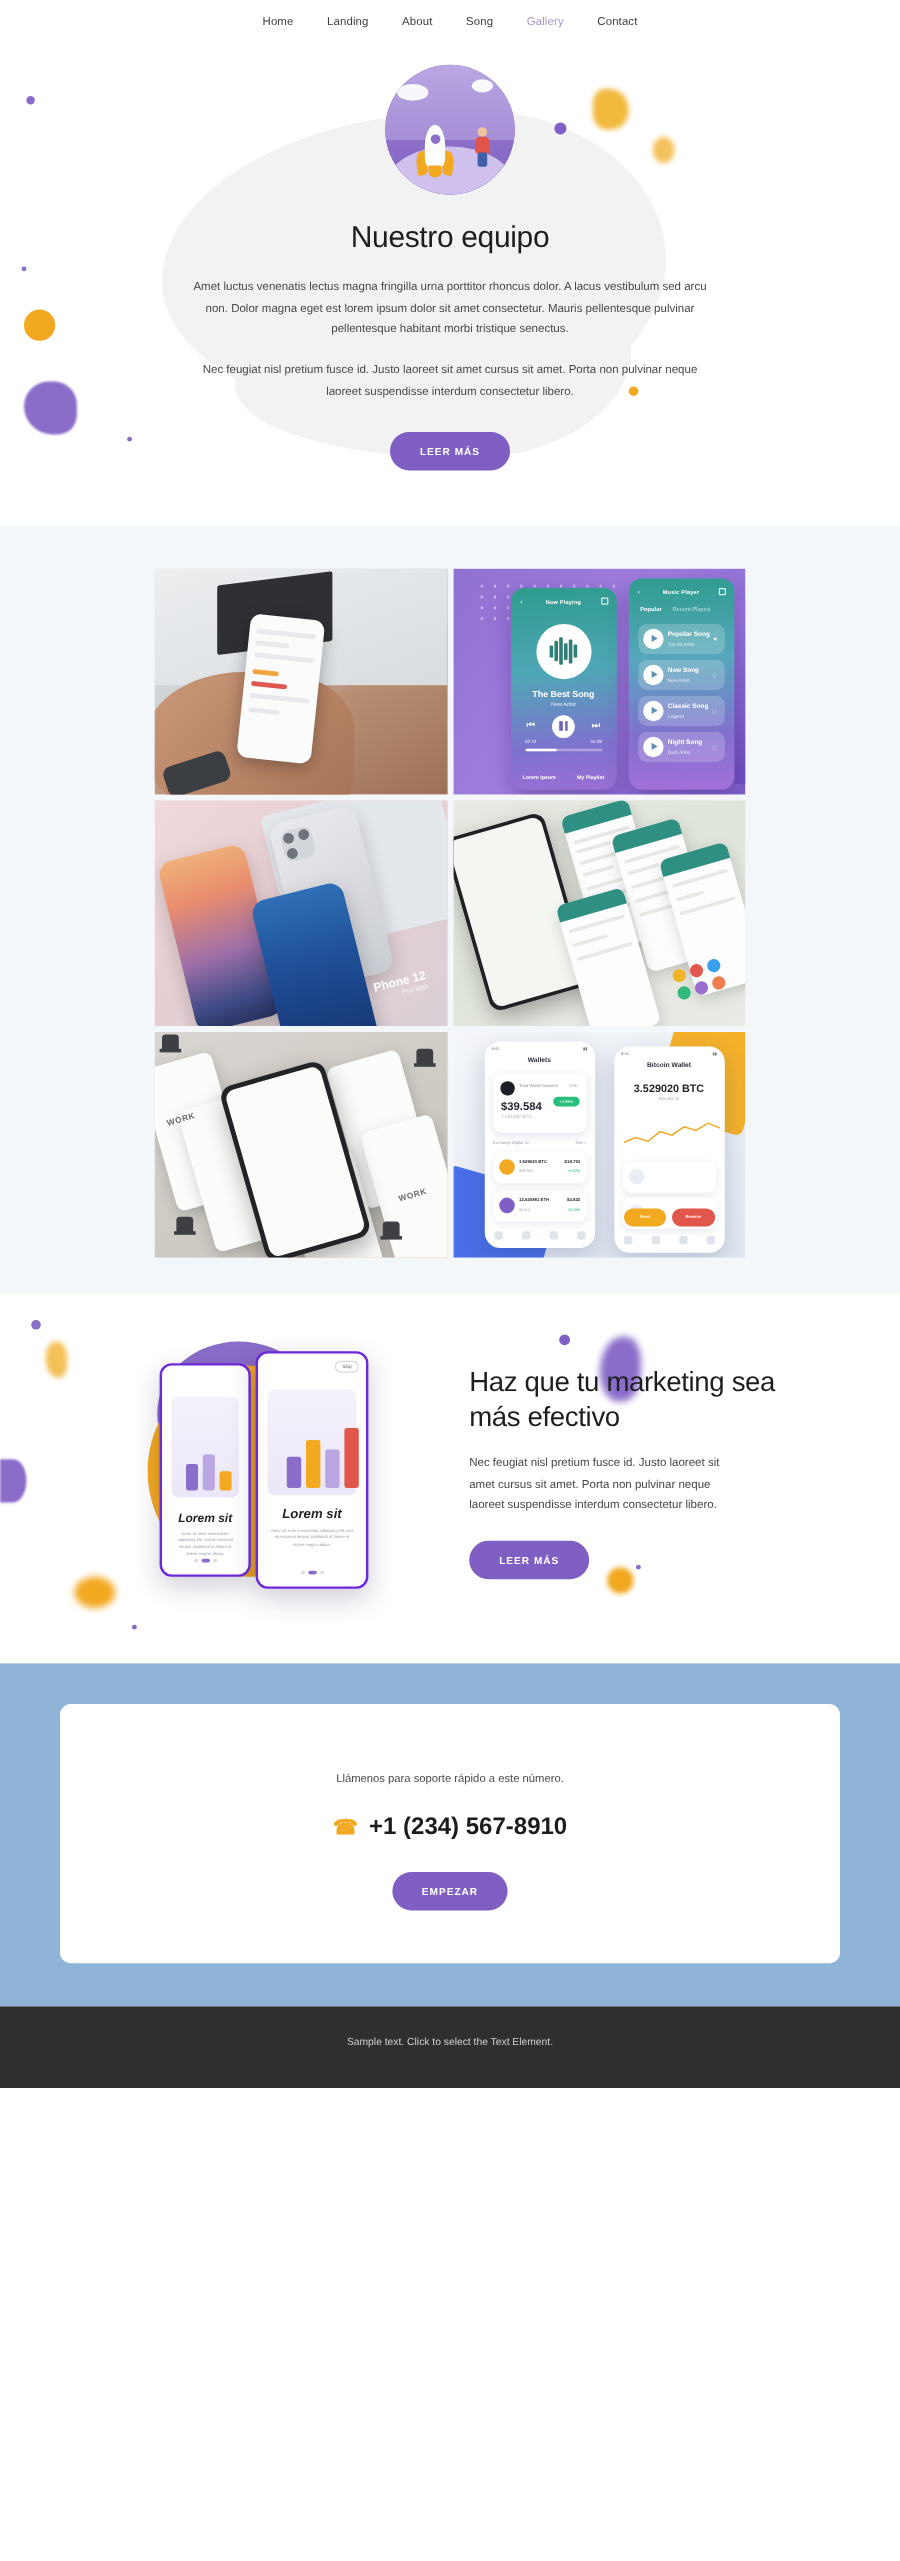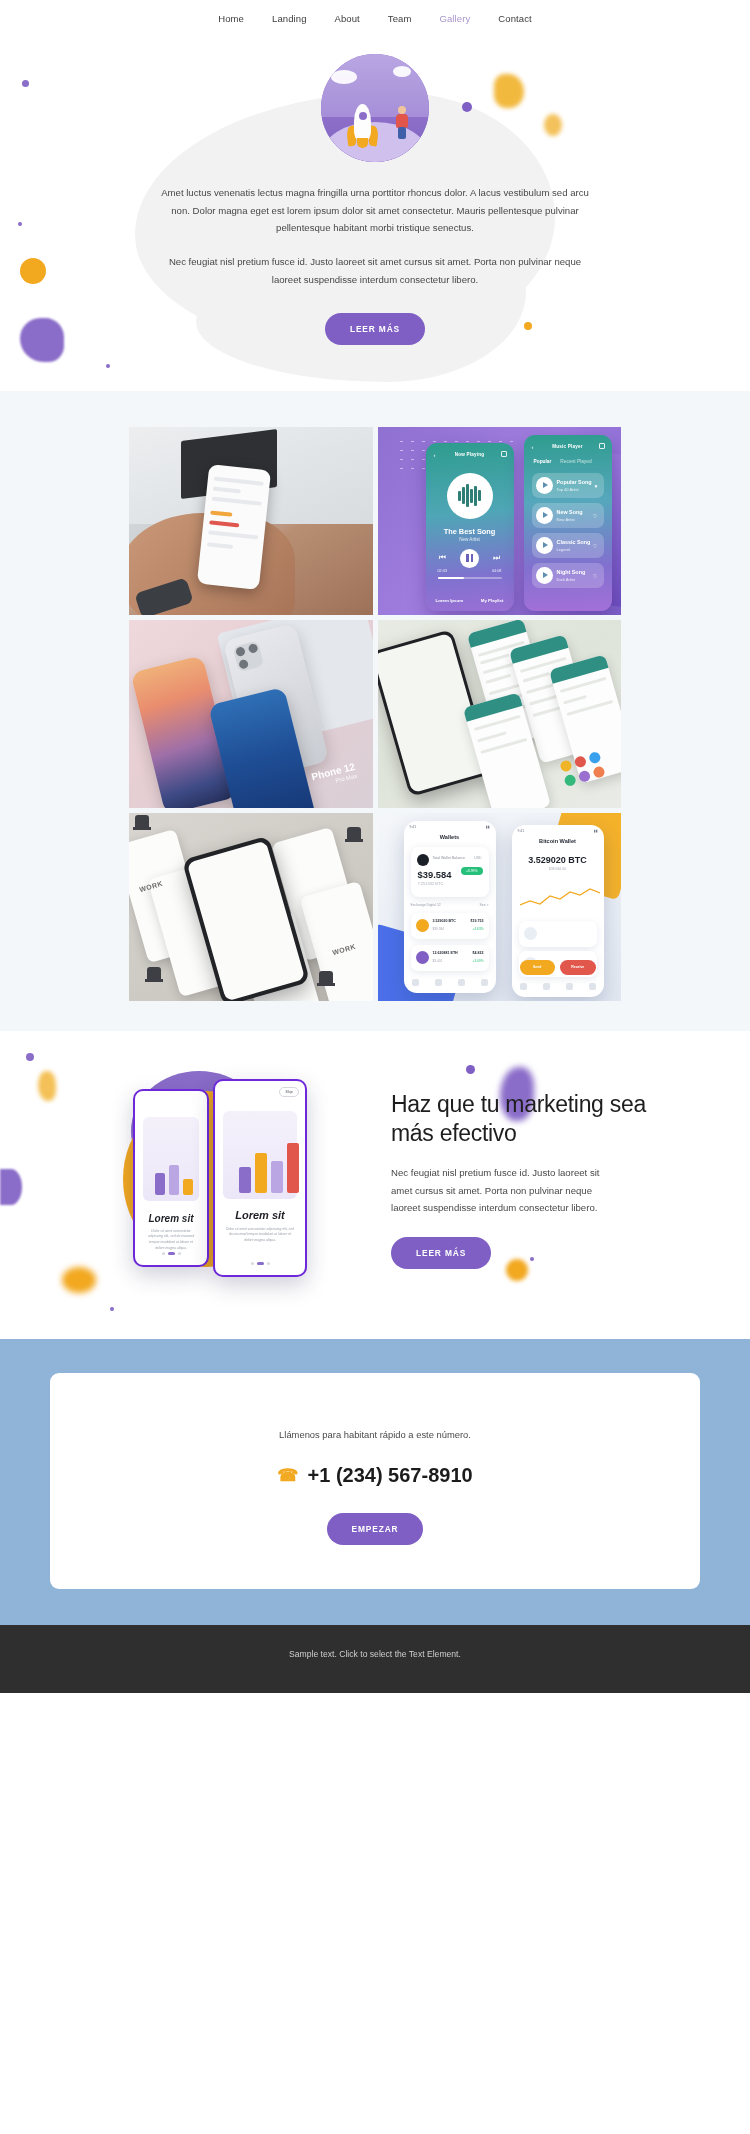--- a/index.html
+++ b/index.html
@@ -317,21 +317,21 @@
 </style>
 </head>
 <body>
 
 <div class="page">
 
   <nav class="nav">
     <a href="#">Home</a>
     <a href="#">Landing</a>
     <a href="#">About</a>
-    <a href="#">Team</a>
+    <a href="#">Song</a>
     <a href="#" class="active">Gallery</a>
     <a href="#">Contact</a>
   </nav>
 
   <section class="hero">
     <div class="hero-blob"></div>
     <div class="hero-blob2"></div>
 
     <div class="deco dot" style="left:22px;top:44px;width:7px;height:7px;background:#8a6cc9;"></div>
     <div class="deco dot" style="left:18px;top:186px;width:4px;height:4px;background:#8a6cc9;"></div>
@@ -352,20 +352,21 @@
         <div class="rb-fin-l"></div>
         <div class="rb-fin-r"></div>
         <div class="rb-rocket"></div>
         <div class="rb-flame"></div>
         <div class="rb-person">
           <div class="rb-head"></div>
             <div class="rb-body"></div>
             <div class="rb-legs"></div>
         </div>
       </div>
+      <h1>Nuestro equipo</h1>
       <p>Amet luctus venenatis lectus magna fringilla urna porttitor rhoncus dolor. A lacus vestibulum sed arcu non. Dolor magna eget est lorem ipsum dolor sit amet consectetur. Mauris pellentesque pulvinar pellentesque habitant morbi tristique senectus.</p>
       <p>Nec feugiat nisl pretium fusce id. Justo laoreet sit amet cursus sit amet. Porta non pulvinar neque laoreet suspendisse interdum consectetur libero.</p>
       <button class="btn">LEER MÁS</button>
     </div>
   </section>
 
   <section class="gallery-sec">
     <div class="grid">
 
       <div class="tile ph-hand">
@@ -675,21 +676,21 @@
       <div class="mk-right">
         <h2>Haz que tu marketing sea más efectivo</h2>
         <p>Nec feugiat nisl pretium fusce id. Justo laoreet sit amet cursus sit amet. Porta non pulvinar neque laoreet suspendisse interdum consectetur libero.</p>
         <button class="btn">LEER MÁS</button>
       </div>
     </div>
   </section>
 
   <section class="cta-sec">
     <div class="cta-card">
-      <p class="sub">Llámenos para habitant rápido a este número.</p>
+      <p class="sub">Llámenos para soporte rápido a este número.</p>
       <div class="cta-phone">
         <span class="ic">☎</span>
         <span>+1 (234) 567-8910</span>
       </div>
       <button class="btn">EMPEZAR</button>
     </div>
   </section>
 
   <footer class="footer">
     <p>Sample text. Click to select the Text Element.</p>

